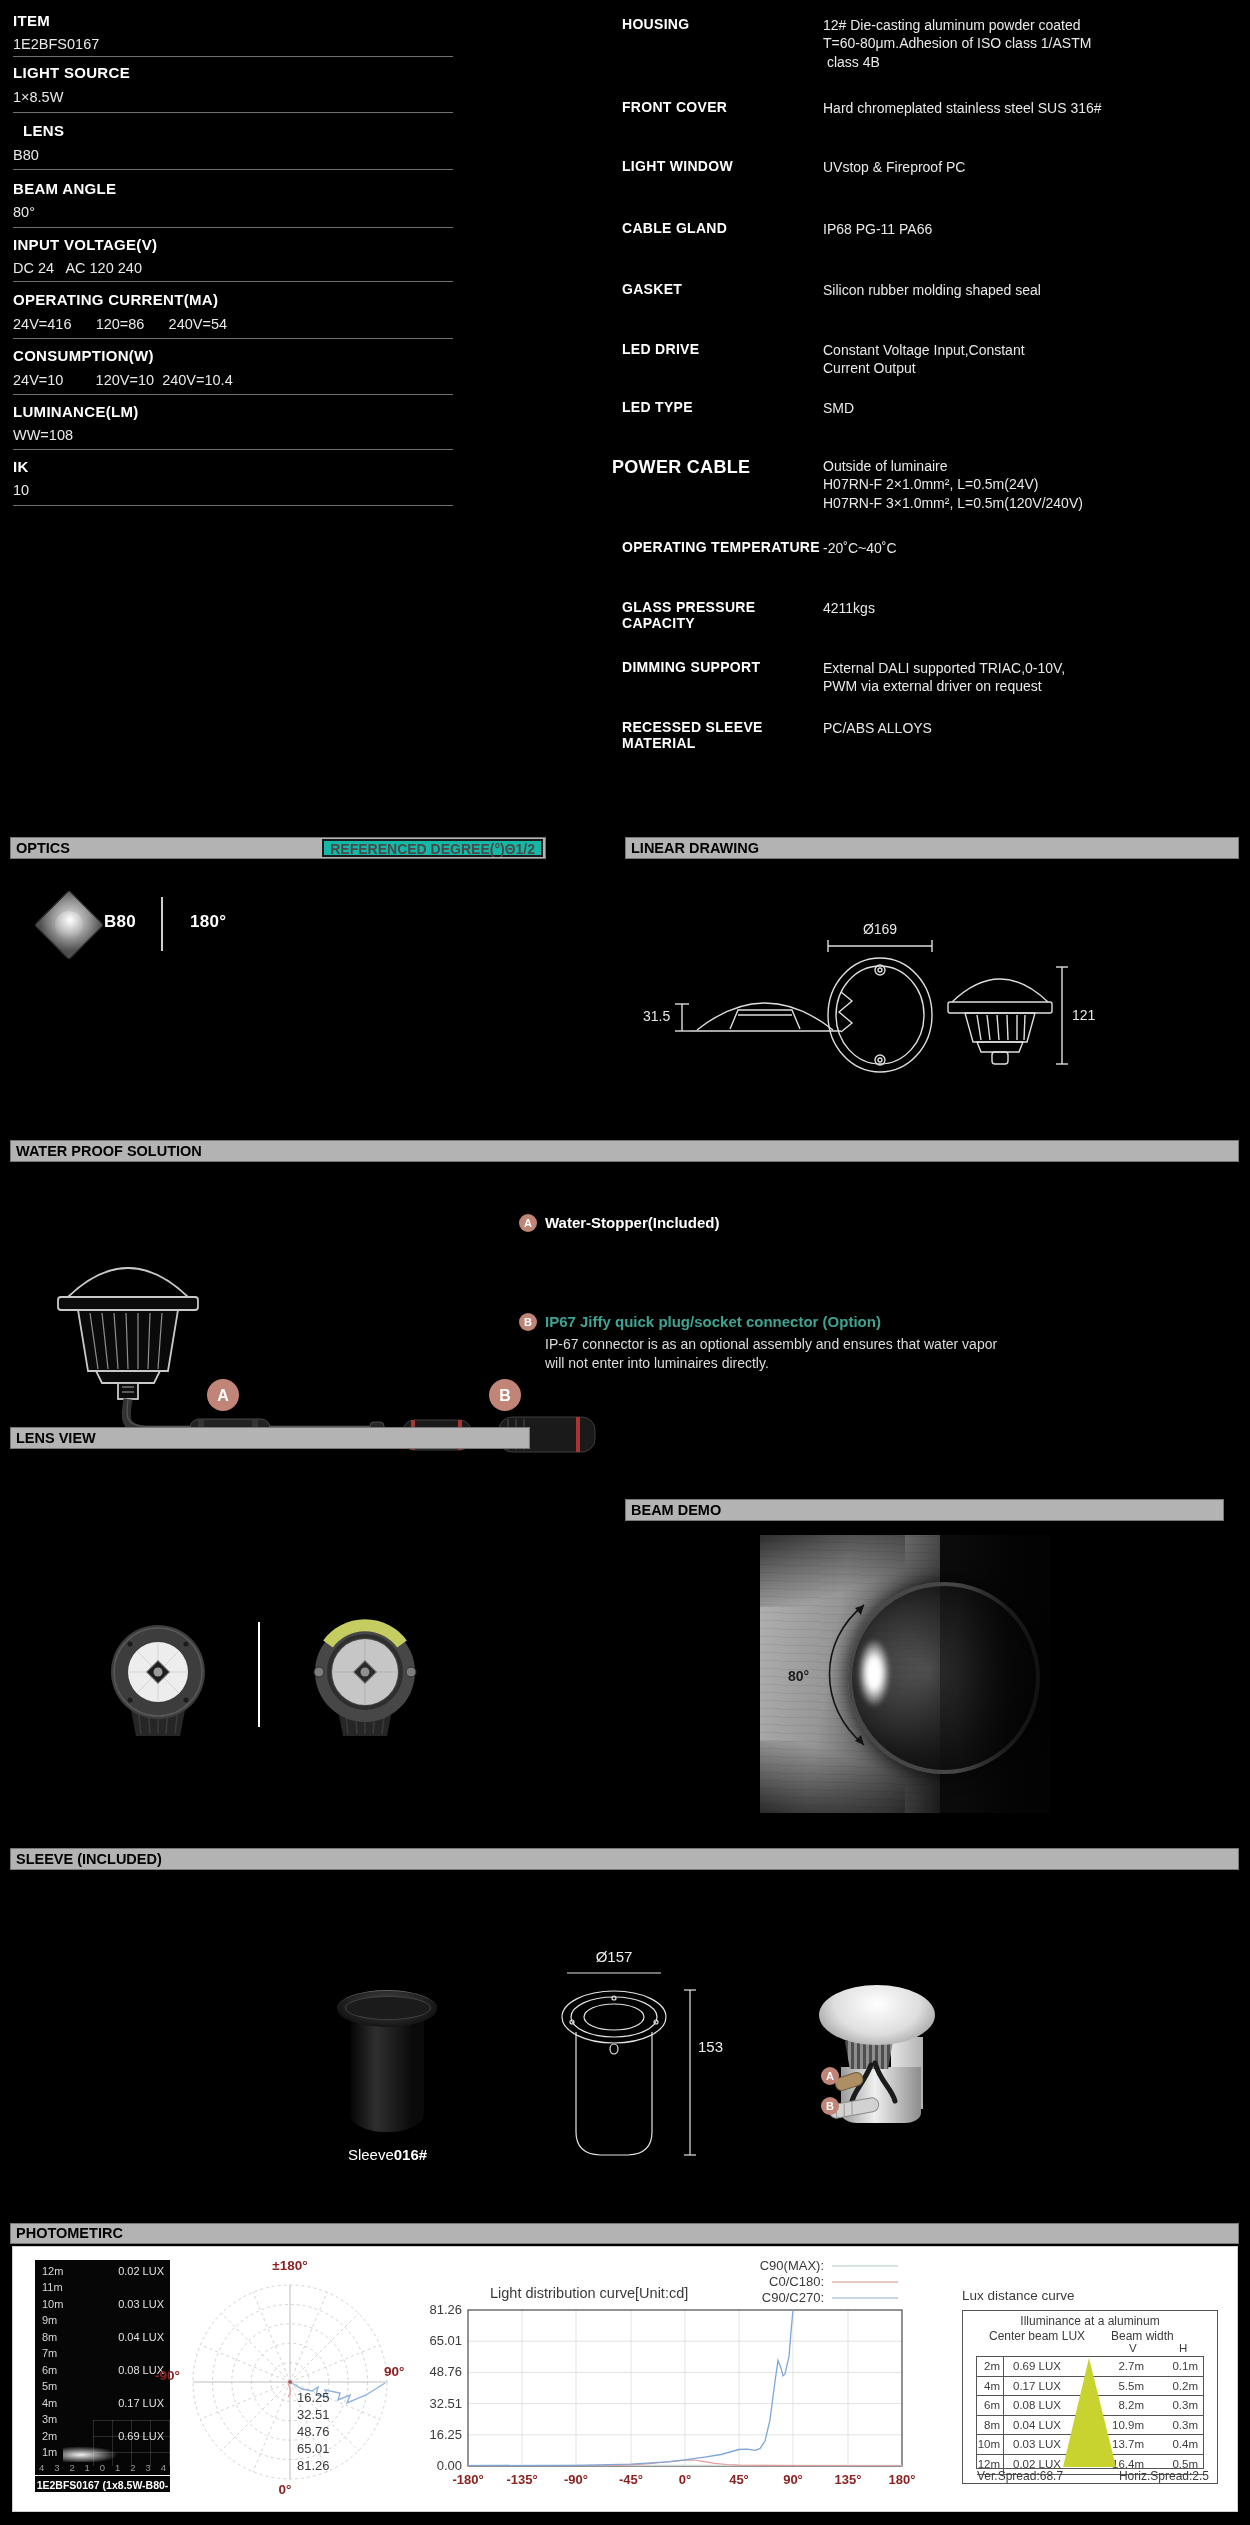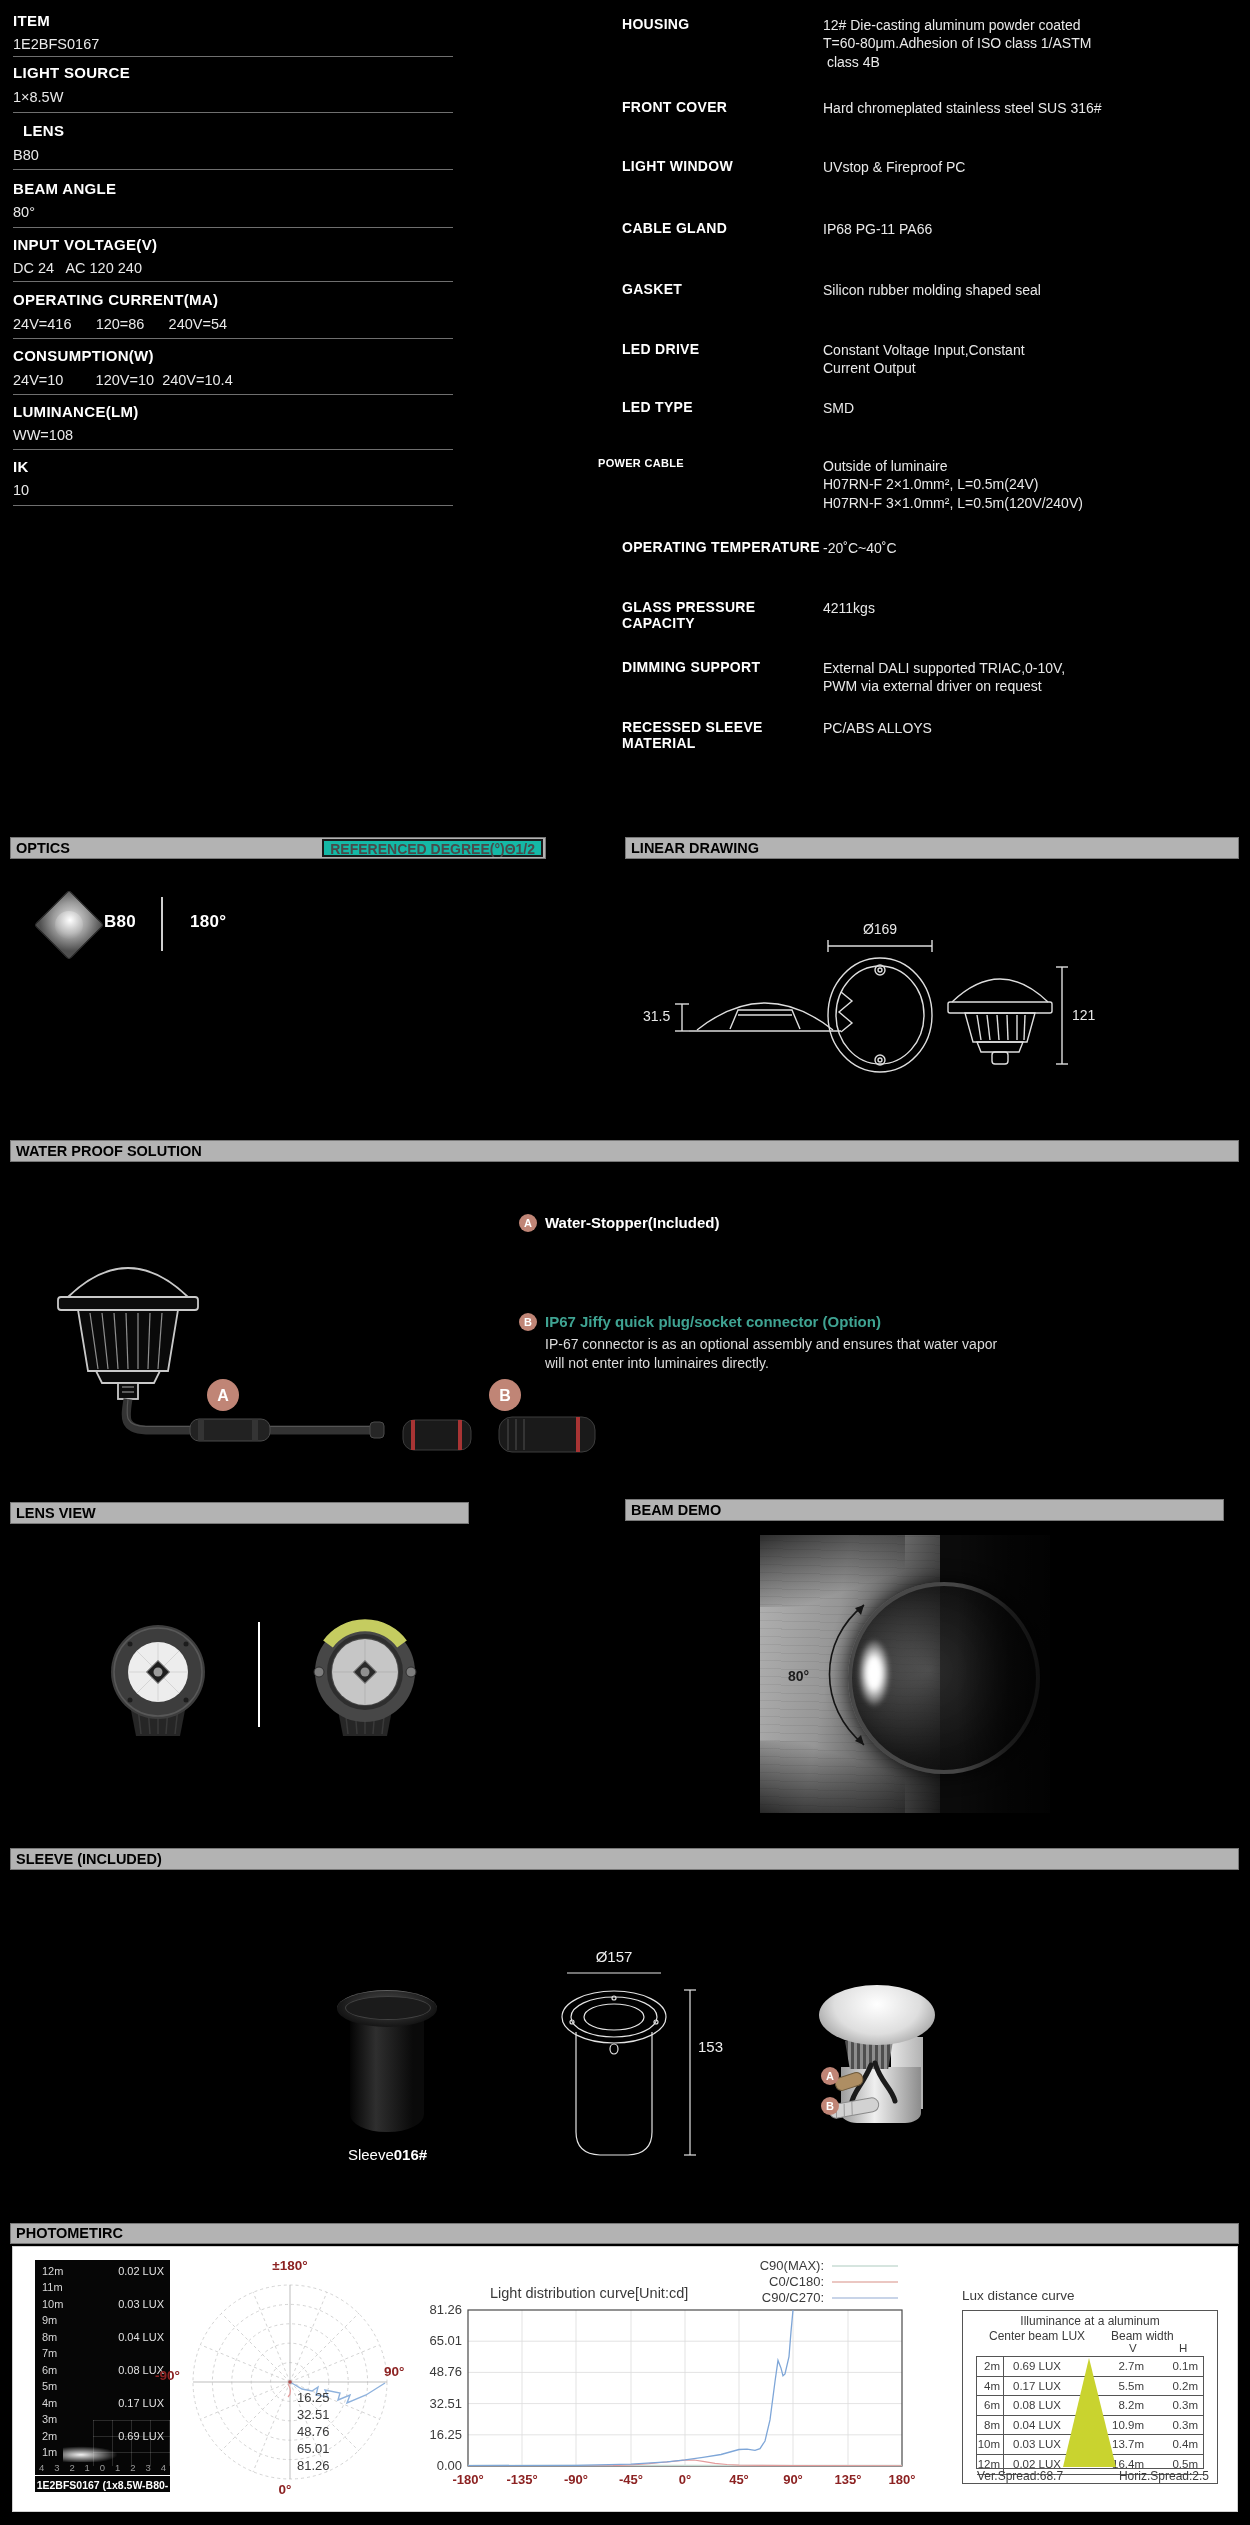--- a/index.html
+++ b/index.html
@@ -81,21 +81,21 @@
     <div class="abs val" style="left:823px;top:158px;width:420px;font-size:14px;">UVstop &amp; Fireproof PC</div>
     <div class="abs lbl" style="left:622px;top:220px;width:200px;font-size:14px;">CABLE GLAND</div>
     <div class="abs val" style="left:823px;top:220px;width:420px;font-size:14px;">IP68 PG-11 PA66</div>
     <div class="abs lbl" style="left:622px;top:281px;width:200px;font-size:14px;">GASKET</div>
     <div class="abs val" style="left:823px;top:281px;width:420px;font-size:14px;">Silicon rubber molding shaped seal</div>
     <div class="abs lbl" style="left:622px;top:341px;width:200px;font-size:14px;">LED DRIVE</div>
     <div class="abs val" style="left:823px;top:341px;width:420px;font-size:14px;">Constant Voltage Input,Constant
 Current Output</div>
     <div class="abs lbl" style="left:622px;top:399px;width:200px;font-size:14px;">LED TYPE</div>
     <div class="abs val" style="left:823px;top:399px;width:420px;font-size:14px;">SMD</div>
-    <div class="abs lbl" style="left:598px;top:457px;width:200px;font-size:11px;">POWER CABLE</div>
+    <div class="abs lbl" style="left:612px;top:457px;width:200px;font-size:18px;">POWER CABLE</div>
     <div class="abs val" style="left:823px;top:457px;width:420px;font-size:14px;">Outside of luminaire
 H07RN-F 2×1.0mm², L=0.5m(24V)
 H07RN-F 3×1.0mm², L=0.5m(120V/240V)</div>
     <div class="abs lbl" style="left:622px;top:539px;width:200px;font-size:14px;">OPERATING TEMPERATURE</div>
     <div class="abs val" style="left:823px;top:539px;width:420px;font-size:14px;">-20˚C~40˚C</div>
     <div class="abs lbl" style="left:622px;top:599px;width:205px;font-size:14px;">GLASS PRESSURE CAPACITY</div>
     <div class="abs val" style="left:823px;top:599px;width:420px;font-size:14px;">4211kgs</div>
     <div class="abs lbl" style="left:622px;top:659px;width:200px;font-size:14px;">DIMMING SUPPORT</div>
     <div class="abs val" style="left:823px;top:659px;width:420px;font-size:14px;">External DALI supported TRIAC,0-10V,
 PWM via external driver on request</div>
@@ -216,21 +216,21 @@
   </svg>
 
   <div class="badge" style="left:519px;top:1214px;width:18px;height:18px;font-size:11px;">A</div>
   <div class="abs wp-head" style="left:545px;top:1214px;">Water-Stopper(Included)</div>
 
   <div class="badge" style="left:519px;top:1313px;width:18px;height:18px;font-size:11px;">B</div>
   <div class="abs wp-head teal" style="left:545px;top:1313px;">IP67 Jiffy quick plug/socket connector (Option)</div>
   <div class="abs wp-body" style="left:545px;top:1335px;">IP-67 connector is as an optional assembly and ensures that water vapor
 will not enter into luminaires directly.</div>
 
-  <div class="bar" style="left:10px;top:1502px;width:459px;">
+  <div class="bar" style="left:10px;top:1427px;width:520px;">
     <span>LENS VIEW</span>
   </div>
   <div class="bar" style="left:625px;top:1499px;width:599px;">
     <span>BEAM DEMO</span>
   </div>
 
   <svg class="abs" style="left:100px;top:1610px;" width="420" height="140" viewBox="0 0 420 140">
 
     <path d="M30,95 L86,95 L80,126 L36,126 Z" fill="#262626"></path>
     <g stroke="#3a3a3a" stroke-width="1.5">

